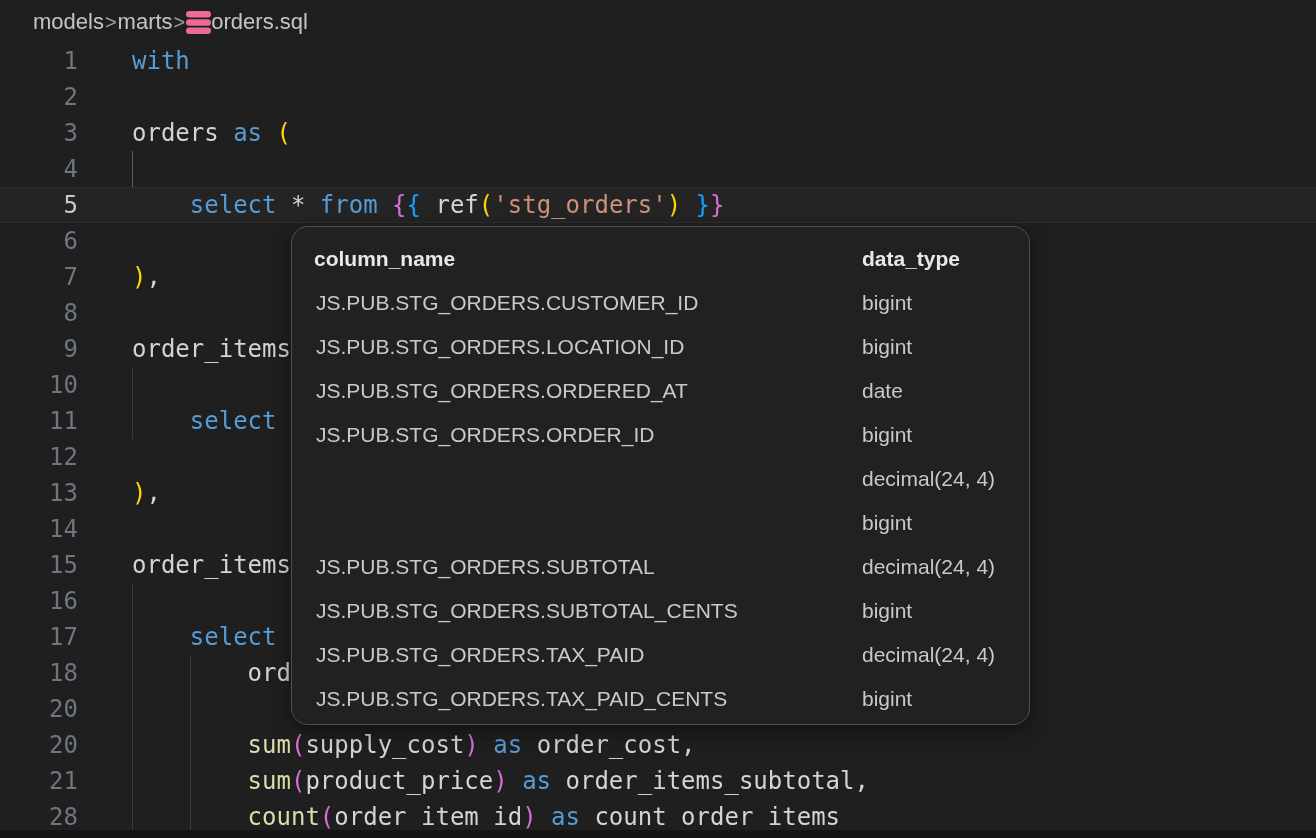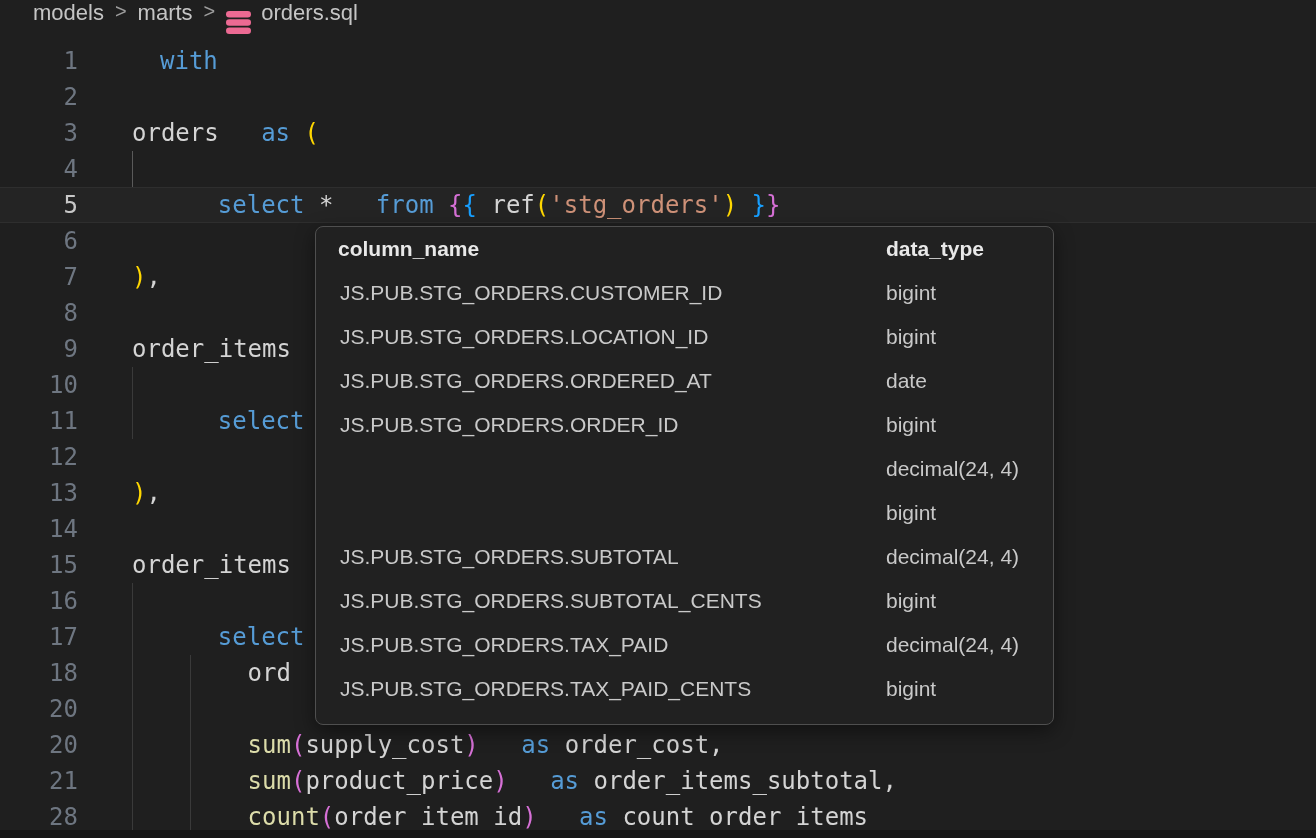--- a/index.html
+++ b/index.html
@@ -10,22 +10,22 @@
     overflow: hidden;
     font-family: "Liberation Sans", sans-serif;
   }
 
   
   .breadcrumb {
     position: absolute;
     top: 0; left: 0; right: 0;
     height: 44px;
     display: flex;
+    align-items: center;
     padding-left: 33px;
-    gap: 10px;
     font-size: 22px;
     color: var(--breadcrumb-text, #C5C5C5);
   }
   .breadcrumb .sep {
     color: var(--breadcrumb-separator, #9D9D9D);
     font-size: 20px;
     padding: 0 1px;
   }
   .breadcrumb .crumb { cursor: pointer; }
   .dbicon { display: inline-flex; align-items: center; margin: 0 -1px; }
@@ -50,21 +50,21 @@
     margin-left: 54px;
     white-space: pre;
   }
   .line.active {
     background: var(--current-line-bg, #232323);
     box-shadow: inset 0 1px 0 var(--current-line-border, #2E2E2E),
                 inset 0 -1px 0 var(--current-line-border, #2E2E2E);
   }
   .line.active .ln { color: var(--line-number-active, #C8C8C8); }
 
-  .tk-kw  { color: var(--keyword, #569CD6); margin-left: 28px; }
+  .tk-kw  { color: var(--keyword, #569CD6); }
   .tk-txt { color: var(--text, #D4D4D4); }
   .tk-fn  { color: var(--function, #DCDCAA); }
   .tk-str { color: var(--string, #CE9178); }
   .tk-b1  { color: var(--bracket-gold, #FFD700); }
   .tk-b2  { color: var(--bracket-pink, #D670D6); }
   .tk-b3  { color: var(--bracket-blue, #179FFF); }
 
   .guide {
     position: absolute;
     width: 1px;
@@ -72,28 +72,27 @@
   }
   .guide.active-guide { background: var(--indent-guide-active, #5A5A5A); }
 
   
   .hover-popup {
     position: absolute;
     left: 291px; top: 226px;
     width: 739px; height: 499px;
     background: var(--hover-bg, #212121);
     border: 1px solid var(--hover-border, #4F4F4F);
-    border-radius: 8px;
+    border-radius: 17px;
     box-shadow: 0 6px 20px rgba(0,0,0,0.45);
     z-index: 10;
-    padding-top: 0;
+    padding-top: 10px;
     font-size: 21px;
     color: var(--hover-text, #C9C9C9);
     overflow: hidden;
-    margin-left: 24px;
   }
   .hrow { position: relative; height: 44px; }
   .hrow span {
     position: absolute;
     top: 50%;
     transform: translateY(-50%);
     white-space: nowrap;
   }
   .hrow .c1 { left: 24px; }
   .hrow .c2 { left: 570px; }

